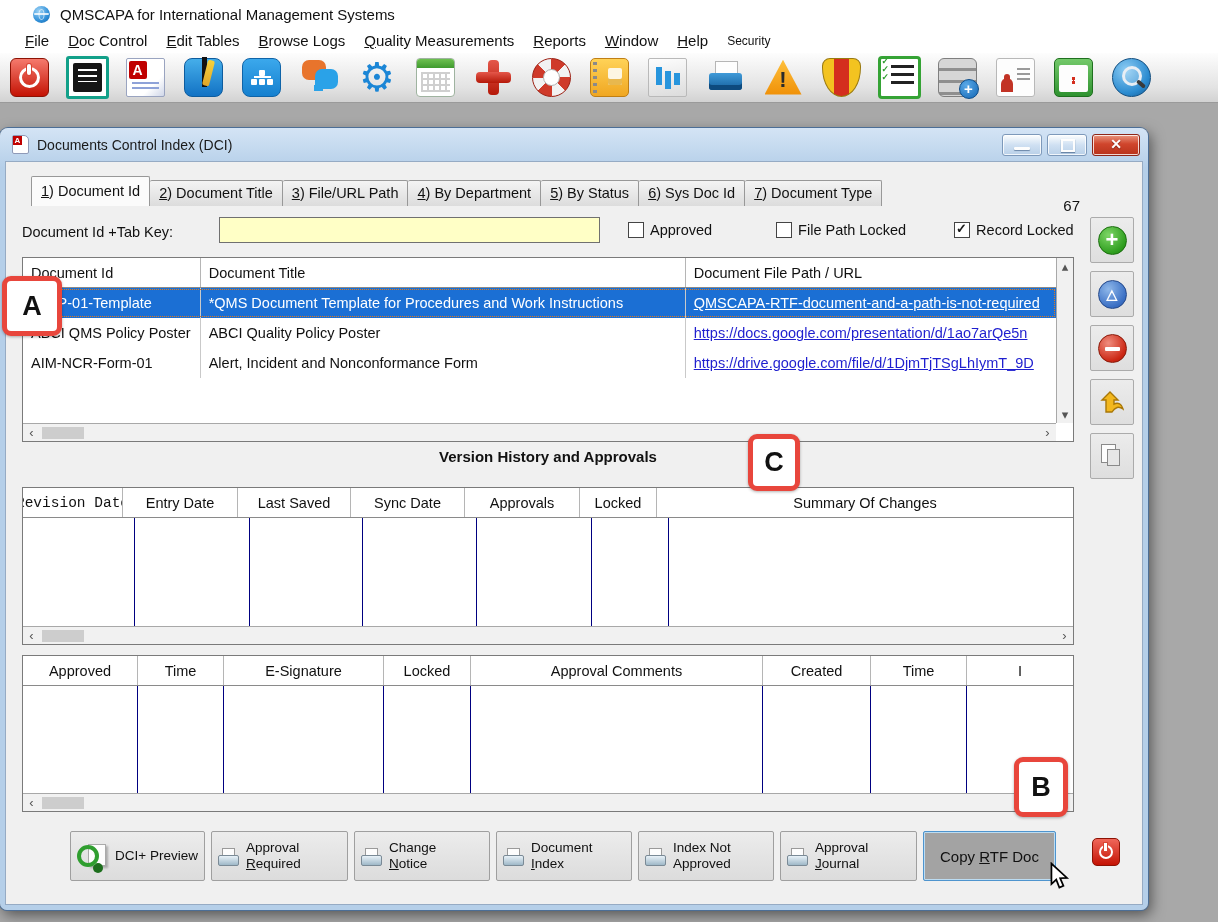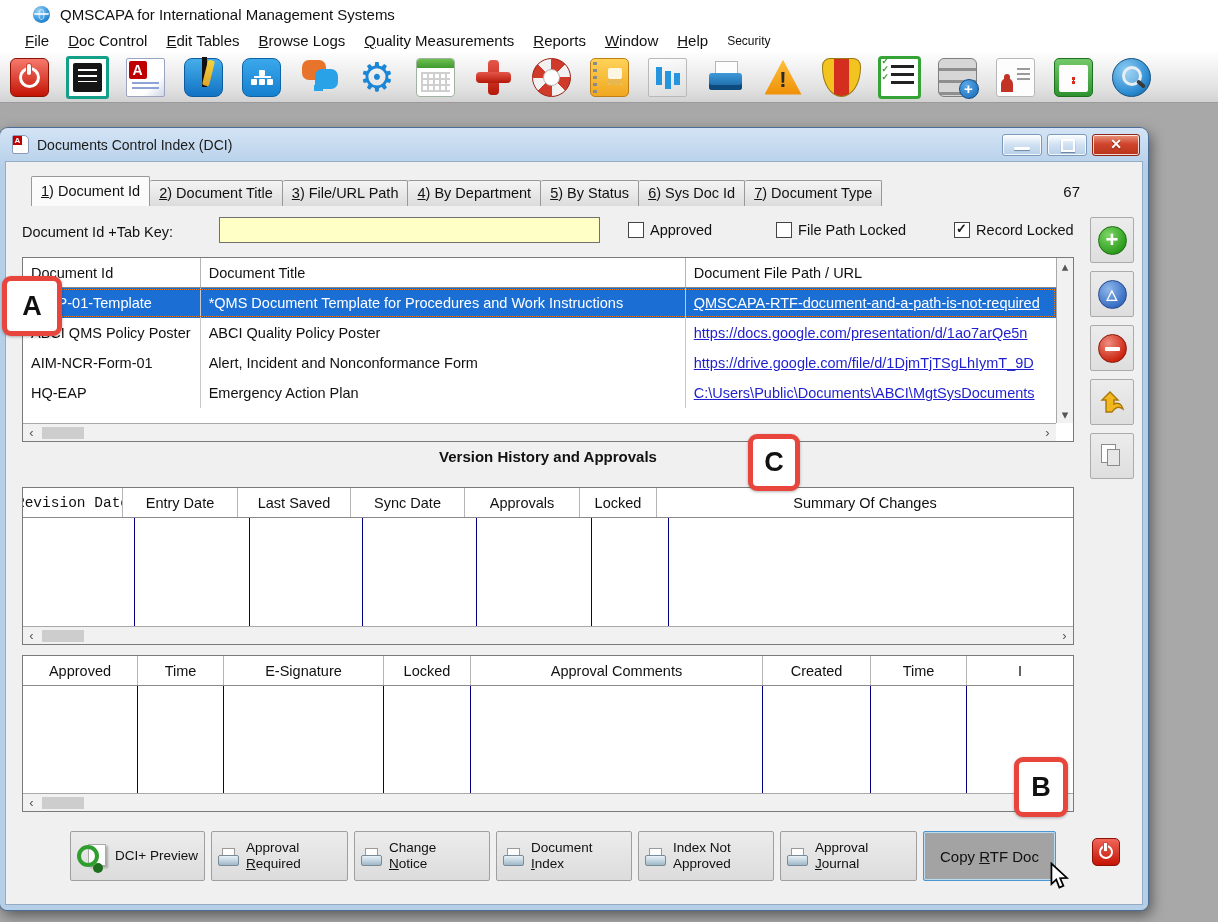--- a/index.html
+++ b/index.html
@@ -107,21 +107,21 @@
   .win-btn.min:before{content:"";position:absolute;left:11px;right:11px;bottom:5px;height:3px;background:#fdfdfd;box-shadow:0 1px 1px #6b87a8;border-radius:1px;}
   .win-btn.max:before{content:"";position:absolute;left:13px;top:4px;width:10px;height:9px;border:2px solid #fdfdfd;box-shadow:0 1px 1px #6b87a8;}
   .win-btn.close:before{content:"\2715";position:absolute;inset:0;color:#fff;font-size:14px;font-weight:bold;text-align:center;line-height:19px;text-shadow:0 1px 1px #7e1e10;}
   .win-body{position:absolute;left:5px;right:5px;top:33px;bottom:5px;background:#f0f0f0;border:1px solid #96abc4;}
   
   .tabs{position:absolute;left:25px;top:14px;display:flex;align-items:flex-end;height:30px;}
   .tab{font-size:14.5px;padding:4px 9px 5px 9px;background:linear-gradient(#f4f4f4,#dcdcdc);border:1px solid #989898;
      border-bottom:none;margin-right:0px;border-radius:2px 2px 0 0;position:relative;}
   .tab + .tab{border-left:none;}
   .tab.active{background:#fbfbfb;padding-top:6px;padding-bottom:7px;z-index:2;border-left:1px solid #989898;}
-  .record-count{position:absolute;right:62px;top:21px;font-size:15px;}
+  .record-count{position:absolute;right:62px;top:35px;font-size:15px;}
   
   .filter-label{position:absolute;left:16px;top:62px;font-size:14.5px;}
   .key-input{position:absolute;left:213px;top:55px;width:371px;height:24px;background:#ffffc6;border:1px solid #707070;
      font-size:14px;padding:0 4px;font-family:"Liberation Sans",sans-serif;}
   .cb-row{position:absolute;left:622px;top:60px;display:flex;font-size:14.5px;}
   .cb{display:flex;align-items:center;margin-right:0;}
   .cb .box{width:14px;height:14px;border:1px solid #444;background:#fff;margin-right:6px;position:relative;flex:0 0 auto;}
   .cb .box.checked:before{content:"\2713";position:absolute;left:1px;top:-2px;font-size:13px;font-weight:bold;color:#1a1a1a;}
   
   .tbl{position:absolute;background:#fff;border:1px solid #7a7a7a;box-sizing:border-box;}
@@ -333,27 +333,20 @@
                   <span class="link">https://docs.google.com/presentation/d/1ao7arQe5n</span>
                 </div>
               </div>
               <div class="doc-row">
                 <div class="c" style="width: 178px;">AIM-NCR-Form-01</div>
                 <div class="c" style="width: 486px;">Alert, Incident and Nonconformance Form</div>
                 <div class="c" style="width: 371px;">
                   <span class="link">https://drive.google.com/file/d/1DjmTjTSgLhIymT_9D</span>
                 </div>
               </div>
-              <div class="doc-row">
-                <div class="c" style="width: 178px;">HQ-EAP</div>
-                <div class="c" style="width: 486px;">Emergency Action Plan</div>
-                <div class="c" style="width: 371px;">
-                  <span class="link">C:\Users\Public\Documents\ABCI\MgtSysDocuments</span>
-                </div>
-              </div>
             </div>
           <div class="vscroll" style="bottom:18px;">
             <span class="sb-arrow">▴</span>
             <span class="sb-thumb"></span>
             <span class="sb-arrow" style="position:absolute;bottom:0;left:0;">▾</span>
           </div>
           <div class="hscroll" style="right:17px;">
             <span class="sb-arrow">‹</span>
             <span class="sb-thumb"></span>
             <span class="spacer"></span>

